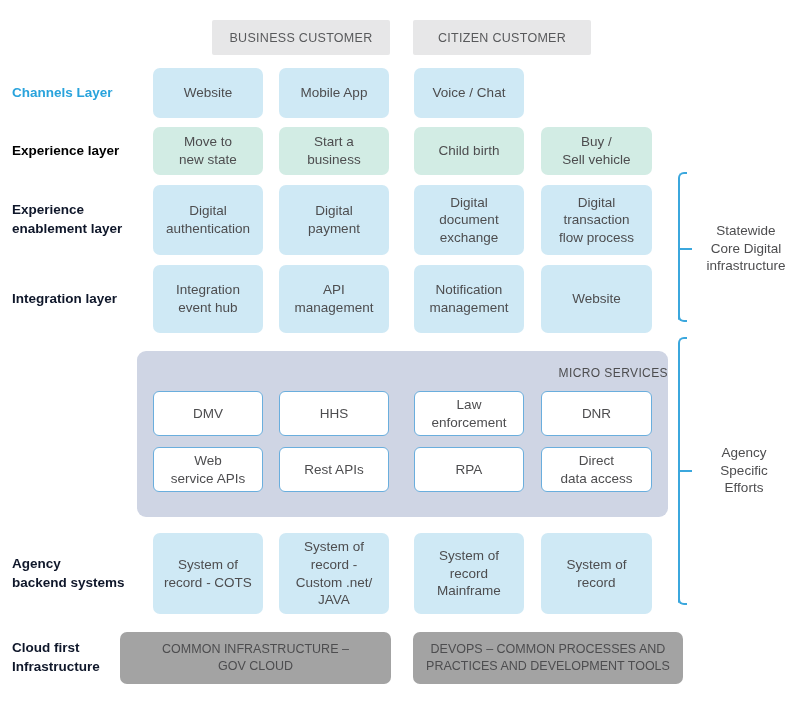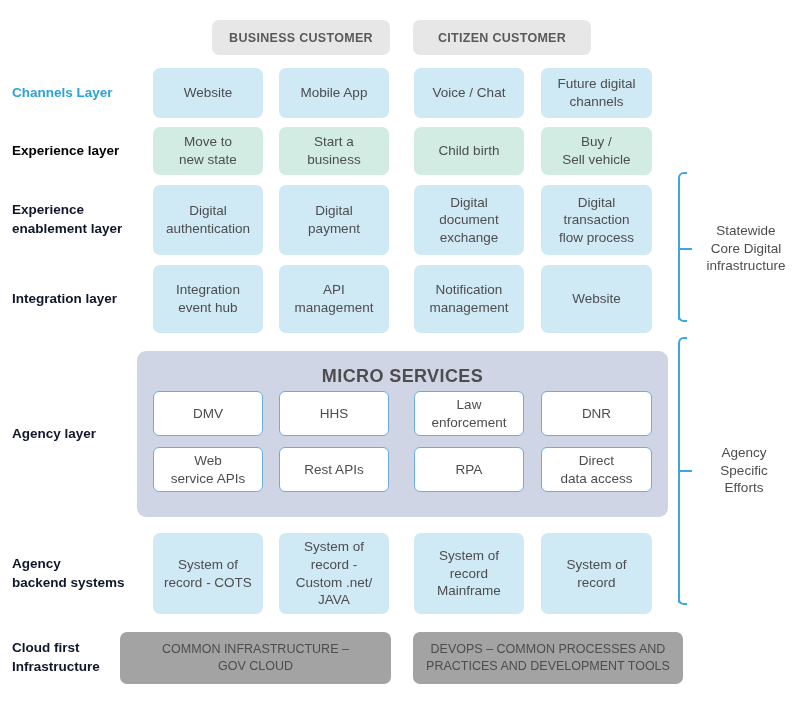--- a/index.html
+++ b/index.html
@@ -19,26 +19,26 @@
     position: absolute;
     left: 0; top: 0;
     width: 800px;
     height: 701px;
   }
 
   
   .cust-tag {
     position: absolute;
     background: #e7e7e8;
-    border-radius: 7px;
+    border-radius: 2px;
     display: flex;
     align-items: center;
     justify-content: center;
     font-size: 12.5px;
-    font-weight: bold;
+    font-weight: normal;
     letter-spacing: 0.3px;
     color: #58595b;
     text-align: center;
   }
 
   
   .row-label {
     position: absolute;
     font-size: 13.5px;
     font-weight: bold;
@@ -75,23 +75,23 @@
 
   
   #ms-panel {
     position: absolute;
     background: #cfd5e4;
     border-radius: 9px;
   }
   #ms-title {
     position: absolute;
     width: 100%;
-    text-align: center;
-    font-size: 18px;
-    font-weight: bold;
+    text-align: right;
+    font-size: 12px;
+    font-weight: normal;
     letter-spacing: 0.4px;
     color: #4d4d4f;
   }
 
   
   .brace-line {
     position: absolute;
     width: 0;
     border-left: 2px solid #3ba7dd;
     border-radius: 3px;
@@ -126,22 +126,20 @@
 
 <div id="canvas">
 
   <div class="cust-tag" style="left:212px; top:20px; width:178px; height:35px;">BUSINESS CUSTOMER</div>
   <div class="cust-tag" style="left:413px; top:20px; width:178px; height:35px;">CITIZEN CUSTOMER</div>
 
   <div class="row-label" style="left:12px; top:68px; width:135px; height:50px; color:#29a3dc;">Channels Layer</div>
   <div class="cell blue" style="left:153px; top:68px; width:110px; height:50px;">Website</div>
   <div class="cell blue" style="left:279px; top:68px; width:110px; height:50px;">Mobile App</div>
   <div class="cell blue" style="left:414px; top:68px; width:110px; height:50px;">Voice / Chat</div>
-  <div class="cell blue" style="left:541px; top:68px; width:111px; height:50px;">Future digital
-channels</div>
 
   <div class="row-label" style="left:12px; top:127px; width:135px; height:48px; color:#000000;">Experience layer</div>
   <div class="cell green" style="left:153px; top:127px; width:110px; height:48px;">Move to
 new state</div>
   <div class="cell green" style="left:279px; top:127px; width:110px; height:48px;">Start a
 business</div>
   <div class="cell green" style="left:414px; top:127px; width:110px; height:48px;">Child birth</div>
   <div class="cell green" style="left:541px; top:127px; width:111px; height:48px;">Buy /
 Sell vehicle</div>
 
@@ -160,21 +158,20 @@
 
   <div class="row-label" style="left:12px; top:265px; width:138px; height:68px;">Integration layer</div>
   <div class="cell blue" style="left:153px; top:265px; width:110px; height:68px;">Integration
 event hub</div>
   <div class="cell blue" style="left:279px; top:265px; width:110px; height:68px;">API
 management</div>
   <div class="cell blue" style="left:414px; top:265px; width:110px; height:68px;">Notification
 management</div>
   <div class="cell blue" style="left:541px; top:265px; width:111px; height:68px;">Website</div>
 
-  <div class="row-label" style="left:12px; top:351px; width:138px; height:166px;">Agency layer</div>
 
   <div id="ms-panel" style="left:137px; top:351px; width:531px; height:166px;">
     <div id="ms-title" style="top:15px;">MICRO SERVICES</div>
   </div>
 
   <div class="cell white" style="left:153px; top:391px; width:110px; height:45px;">DMV</div>
   <div class="cell white" style="left:279px; top:391px; width:110px; height:45px;">HHS</div>
   <div class="cell white" style="left:414px; top:391px; width:110px; height:45px;">Law
 enforcement</div>
   <div class="cell white" style="left:541px; top:391px; width:111px; height:45px;">DNR</div>

